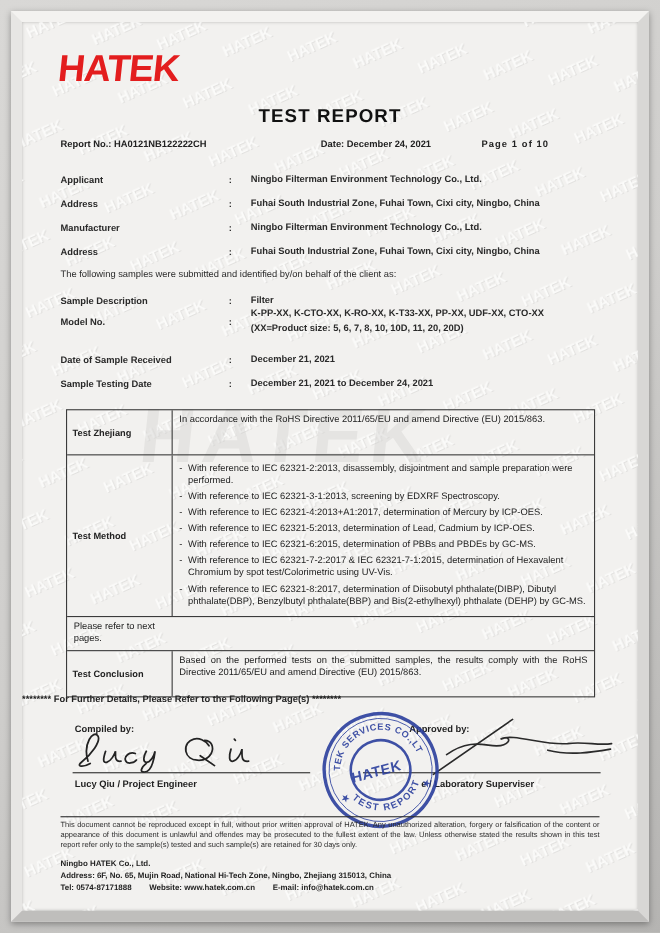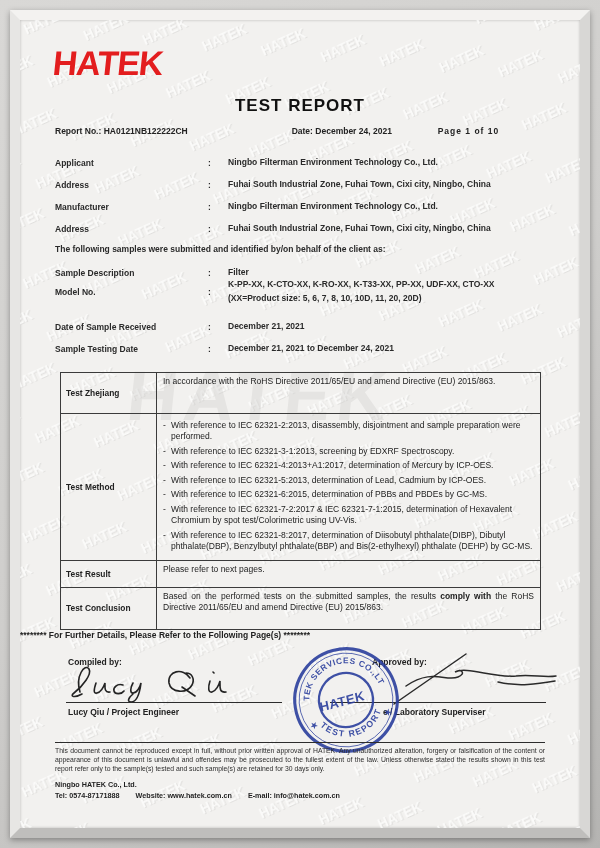--- a/index.html
+++ b/index.html
@@ -41,21 +41,21 @@
   }
   .meta-row{left:35px;right:35px;top:106px;display:flex;font-weight:700;color:#222;}
   .meta-left{flex:1;text-align:left;}
   .meta-center{flex:1.2;text-align:right;}
   .meta-right{flex:1;text-align:center;letter-spacing:1px;}
 
   .lrow{left:35px;width:492px;display:flex;font-weight:700;color:#2a2a2a;}
   .lab{width:153px;flex:none;align-self:center;}
   .col{width:20px;flex:none;align-self:center;}
   .val{flex:1;line-height:1.6;}
-  .note{left:35px;top:224px;font-weight:700;color:#2a2a2a;}
+  .note{left:35px;top:224px;font-weight:400;color:#2a2a2a;}
 
   .ttable{
     left:40px;top:352px;width:479px;
     border:1.2px solid #3b3b3b;
     color:#222;
   }
   .trow{display:grid;grid-template-columns:96px 1fr;border-top:1.2px solid #3b3b3b;}
   .trow:first-child{border-top:none;}
   .tlabel{
     border-right:1.2px solid #3b3b3b;
@@ -63,21 +63,21 @@
     padding:2px 5px;font-weight:700;font-size:8.4px;
   }
   .tbody{padding:3px 6px 4px 6px;font-size:8.5px;line-height:1.35;}
   .just{text-align:justify;}
   .mrow{min-height:33px;}
   .srow{min-height:19px;}
   .crow{min-height:34px;}
   .mitem{display:flex;margin:3px 0;}
   .mitem .dash{flex:none;width:8px;}
   .mitem .mtxt{flex:1;}
-  .bold{font-weight:700;}
+  .bold{font-weight:400;}
 
   .further{left:0;right:0;top:610px;text-align:left;font-weight:700;color:#222;}
 
   .sig-label{font-weight:700;color:#222;}
   .sigline{height:0;border-top:1.3px solid #2c2c2c;}
   .sig-name{font-weight:700;color:#222;}
 
   .sep{left:35px;width:490px;top:722px;height:0;border-top:1.4px solid #2c2c2c;}
   .disclaimer{
     left:35px;width:490px;top:727px;
@@ -204,21 +204,20 @@
                 <span class="dash">-</span>
                 <span class="mtxt">With reference to IEC 62321-7-2:2017 &amp; IEC 62321-7-1:2015, determination of Hexavalent Chromium by spot test/Colorimetric using UV-Vis.</span>
               </div>
           <div class="mitem">
                 <span class="dash">-</span>
                 <span class="mtxt">With reference to IEC 62321-8:2017, determination of Diisobutyl phthalate(DIBP), Dibutyl phthalate(DBP), Benzylbutyl phthalate(BBP) and Bis(2-ethylhexyl) phthalate (DEHP) by GC-MS.</span>
               </div>
         </div>
       </div>
       <div class="trow">
-        <div class="tlabel">Test Result</div>
         <div class="tbody srow">Please refer to next pages.</div>
       </div>
       <div class="trow">
         <div class="tlabel">Test Conclusion</div>
         <div class="tbody just crow"><span>Based on the performed tests on the submitted samples, the results </span><span class="bold">comply with</span><span> the RoHS Directive 2011/65/EU and amend Directive (EU) 2015/863.</span></div>
       </div>
     </div>
 
     <div class="abs further">******** For Further Details, Please Refer to the Following Page(s) ********</div>
 
@@ -267,20 +266,21 @@
         <text x="19" y="82" font-size="10" stroke="none" transform="rotate(-30 19 82)">★</text>
         <text x="93" y="84" font-size="10" stroke="none" transform="rotate(30 93 84)">★</text>
         <text x="60" y="65" font-size="13.5" font-weight="700" letter-spacing="0.5" text-anchor="middle" stroke="none" transform="skewX(-4)">HATEK</text>
       </g>
     </svg>
 
     <div class="abs sep"></div>
     <div class="abs disclaimer">This document cannot be reproduced except in full, without prior written approval of HATEK. Any unauthorized alteration, forgery or falsification of the content or appearance of this document is unlawful and offendes may be prosecuted to the fullest extent of the law. Unless otherwise stated the results shown in this test report refer only to the sample(s) tested and such sample(s) are retained for 30 days only.</div>
     <div class="abs company">
       <div>Ningbo HATEK Co., Ltd.</div>
+      <div>Address: 6F, No. 65, Mujin Road, National Hi-Tech Zone, Ningbo, Zhejiang 315013, China</div>
       <div class="cline">
         <span>Tel: 0574-87171888</span>
         <span>Website: www.hatek.com.cn</span>
         <span>E-mail: info@hatek.com.cn</span>
       </div>
     </div>
 
   </div>
 </div>
 </div>

